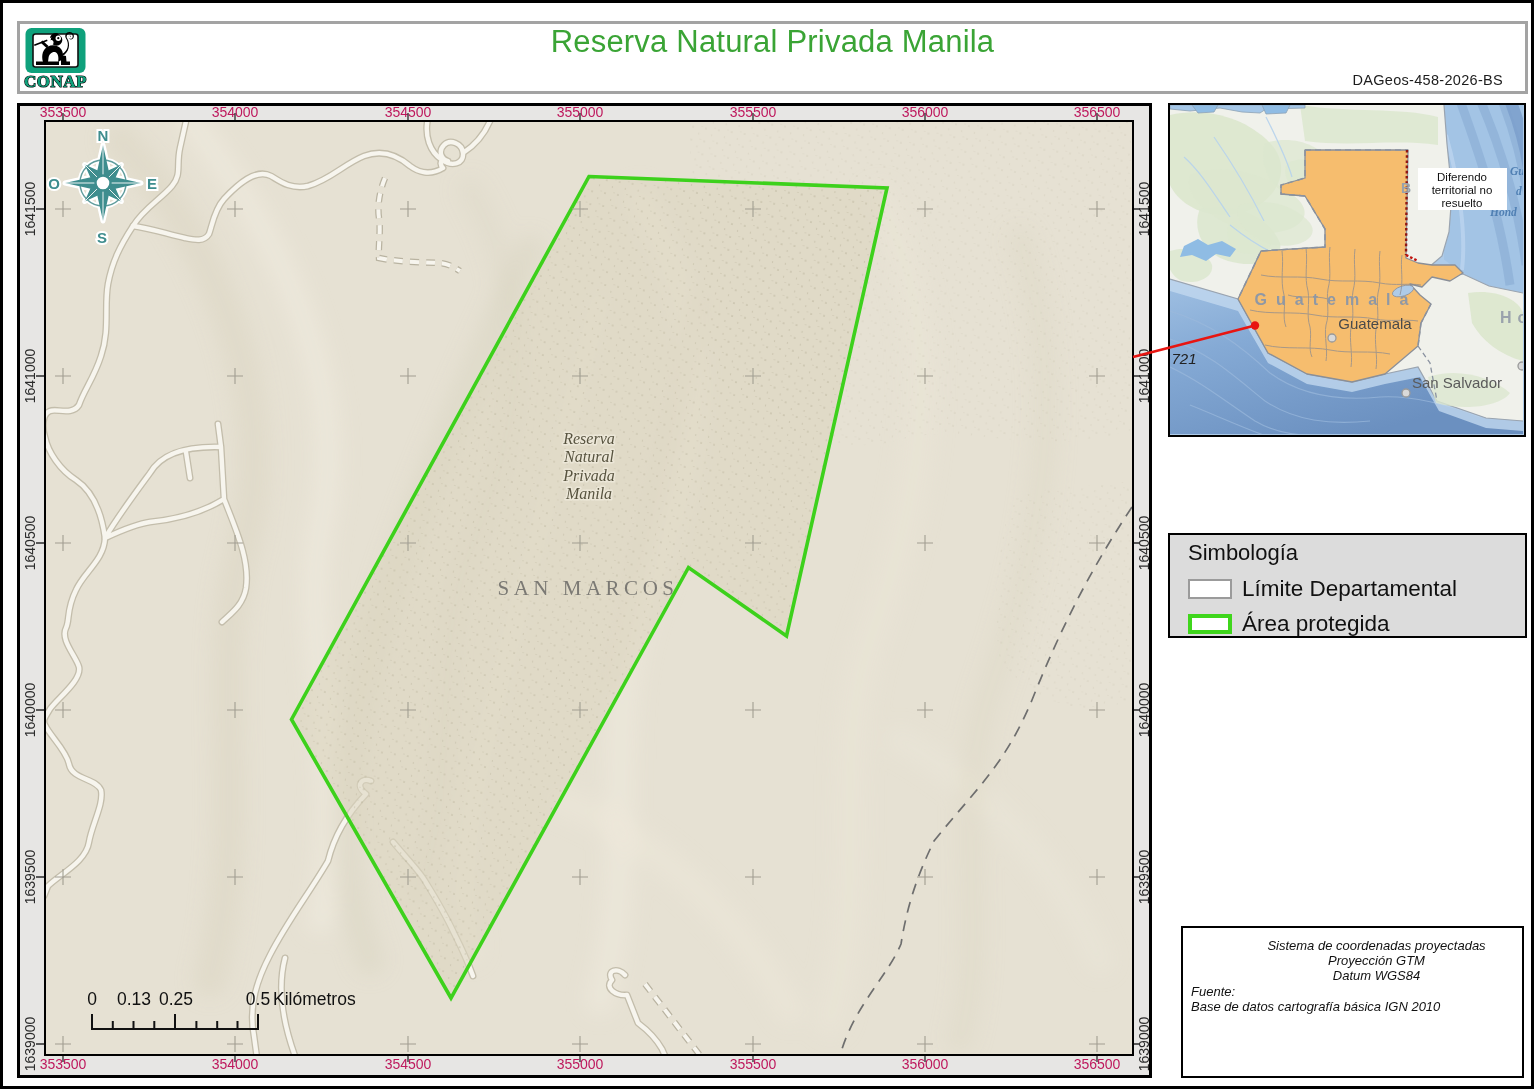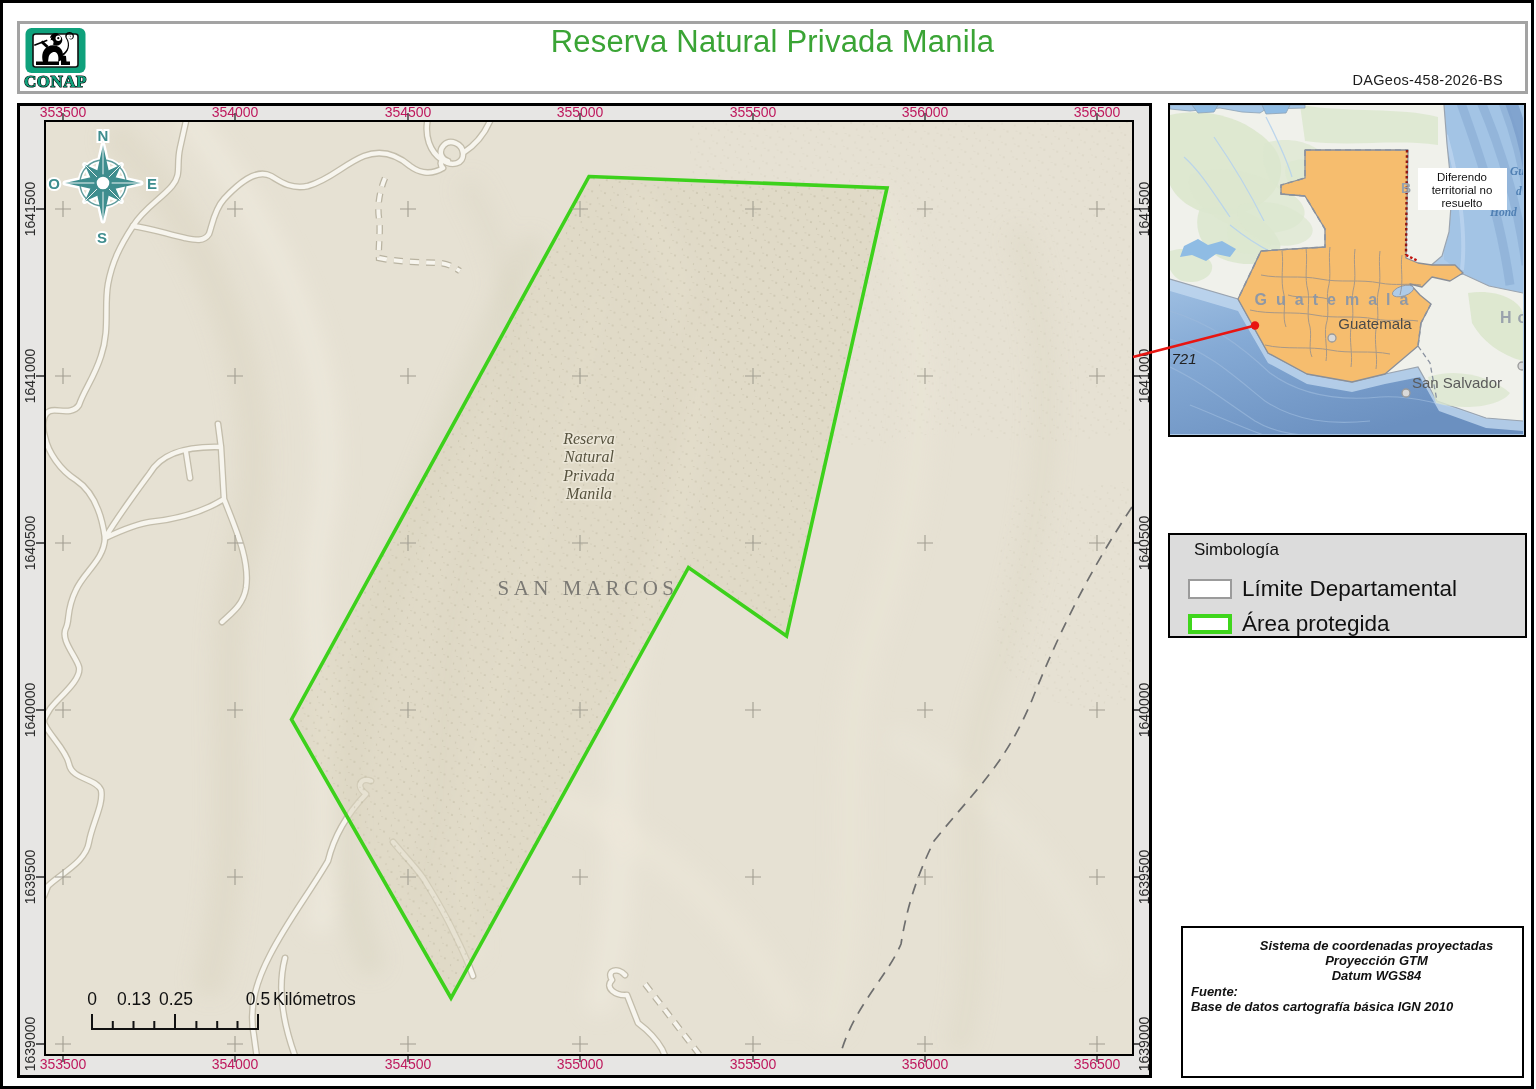--- a/index.html
+++ b/index.html
@@ -8,27 +8,27 @@
 #pageborder{left:0;top:0;width:1534px;height:1089px;border:3px solid #000}
 #header{left:17px;top:21px;width:1511px;height:73px;border:3px solid #a3a3a3;background:#fff}
 #title{left:0;top:0;width:100%;text-align:center;font-size:31px;color:#3aa435;letter-spacing:.2px}
 #dageos{right:22px;bottom:3px;font-size:14.5px;color:#1c1c1c;letter-spacing:.3px}
 #mapframe{left:17px;top:103px;width:1135px;height:975px;border:3px solid #000;background:#e7e6e4}
 #innermap{left:24px;top:14px;width:1090px;height:936px;border:2px solid #000;background:#e6e1d3;overflow:hidden}
 .tlab{position:absolute;font-size:14px;color:#be185d;transform:translate(-50%,-50%);white-space:nowrap}
 .vlab{position:absolute;font-size:14px;color:#2b2b2b;transform:translate(-50%,-50%) rotate(-90deg);white-space:nowrap}
 #inset{left:1168px;top:103px;width:358px;height:334px;border:2.5px solid #000;background:#aecbe8}
 #legend{left:1168px;top:533px;width:359px;height:105px;border:2.5px solid #000;background:#dcdcdc;color:#111}
-#legtitle{left:24px;top:5px;font-size:17px}
+#legtitle{left:18px;top:5px;font-size:22px}
 .sw{position:absolute;left:18px;width:44px;height:20px;background:#fff}
 #sw1{top:44px;border:2px solid #9b9b9b}
 #sw2{top:79px;border:4.5px solid #3fd61c}
 .swlab{position:absolute;left:72px;font-size:22.5px}
 #infobox{left:1181px;top:926px;width:343px;height:152px;border:2.5px solid #000;background:#fff;
-  font-family:"Liberation Sans",sans-serif;font-style:italic;font-weight:bold;font-size:13px;color:#111;
+  font-family:"Liberation Sans",sans-serif;font-style:italic;font-weight:normal;font-size:13px;color:#111;
   padding:10px 8px 0 8px;line-height:15.2px}
 #infobox .c{text-align:center;padding-left:48px}
 #infobox .j{text-align:justify}
 #overlay{left:0;top:0;width:1536px;height:1089px;pointer-events:none}
 </style></head>
 <body>
 <div class="abs" id="pageborder"></div>
 <div class="abs" id="header">
   <div class="abs" id="title">Reserva Natural Privada Manila</div>
   <div class="abs" id="dageos">DAGeos-458-2026-BS</div>

